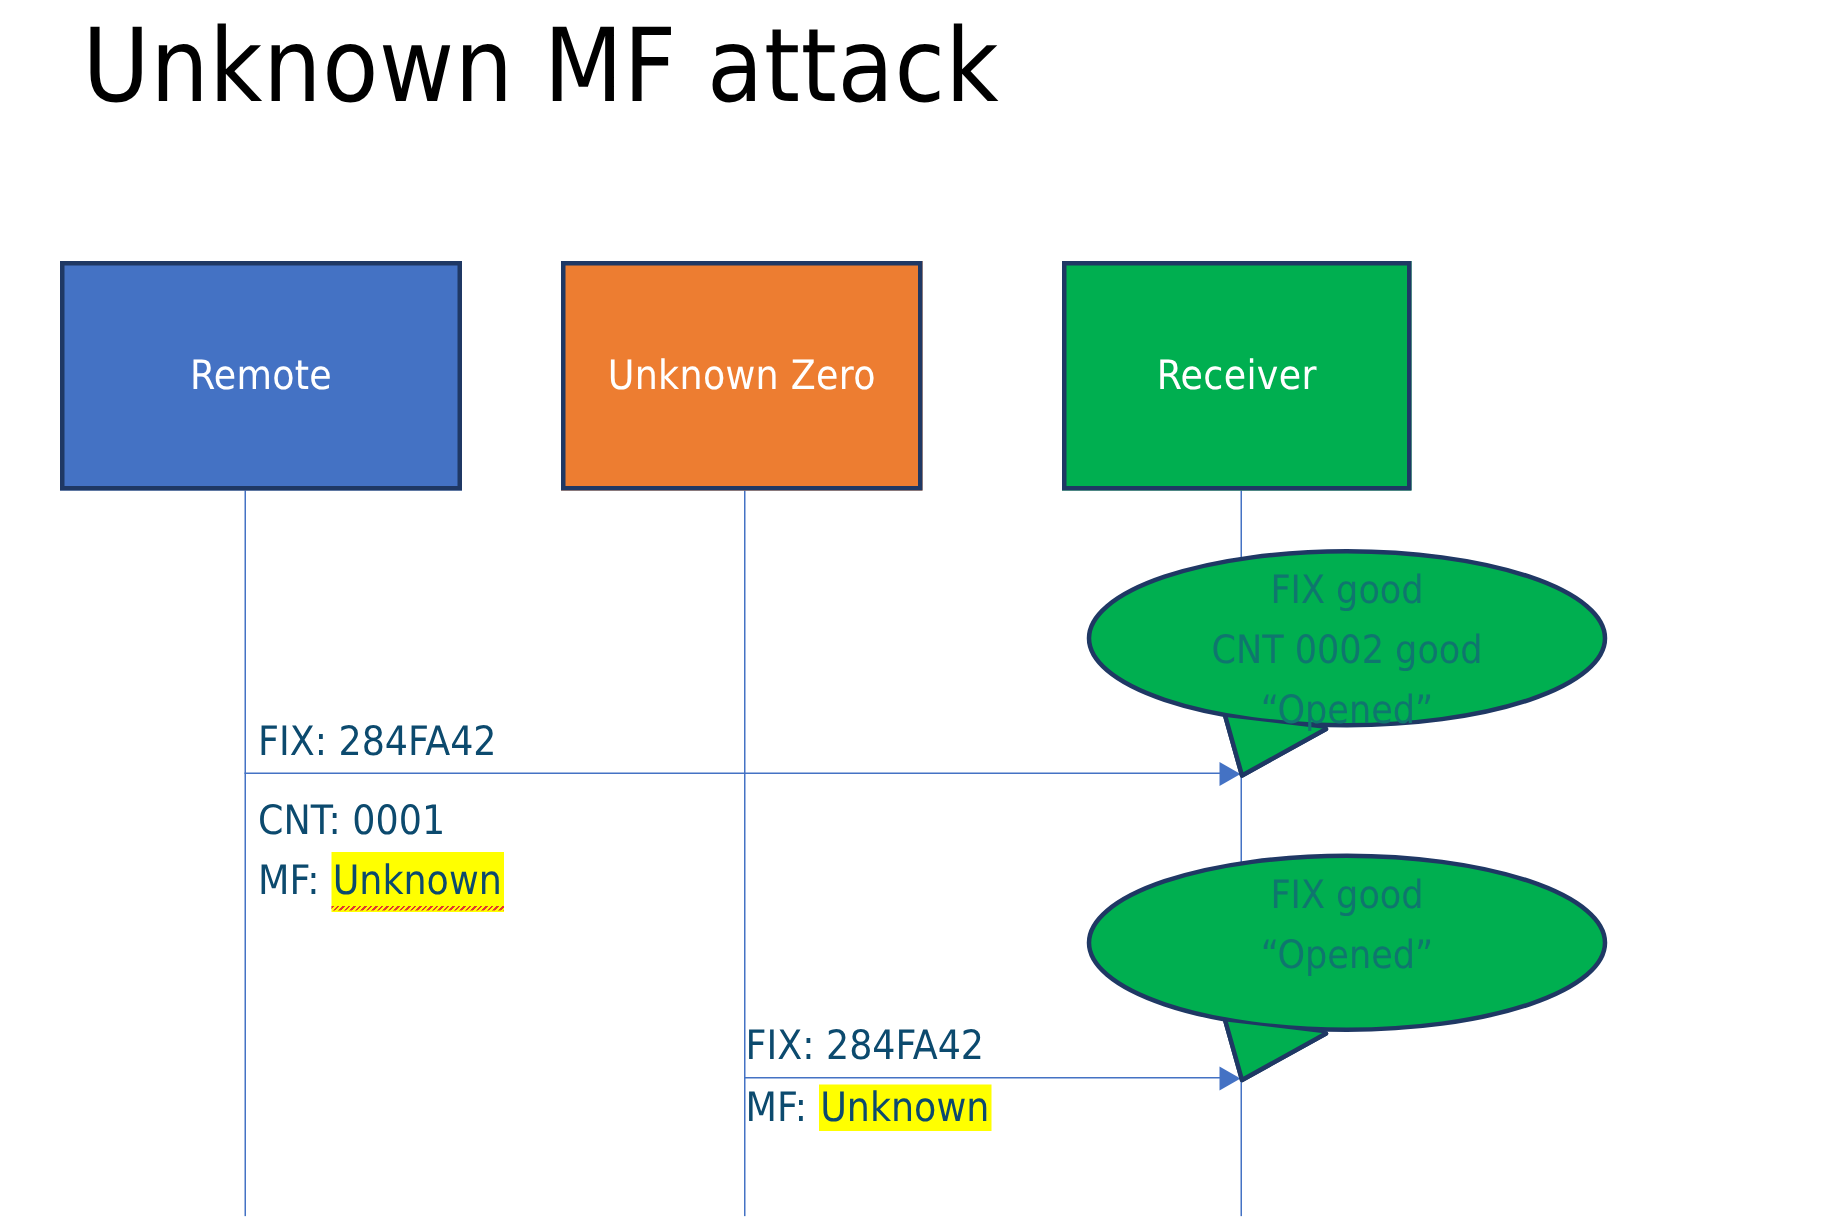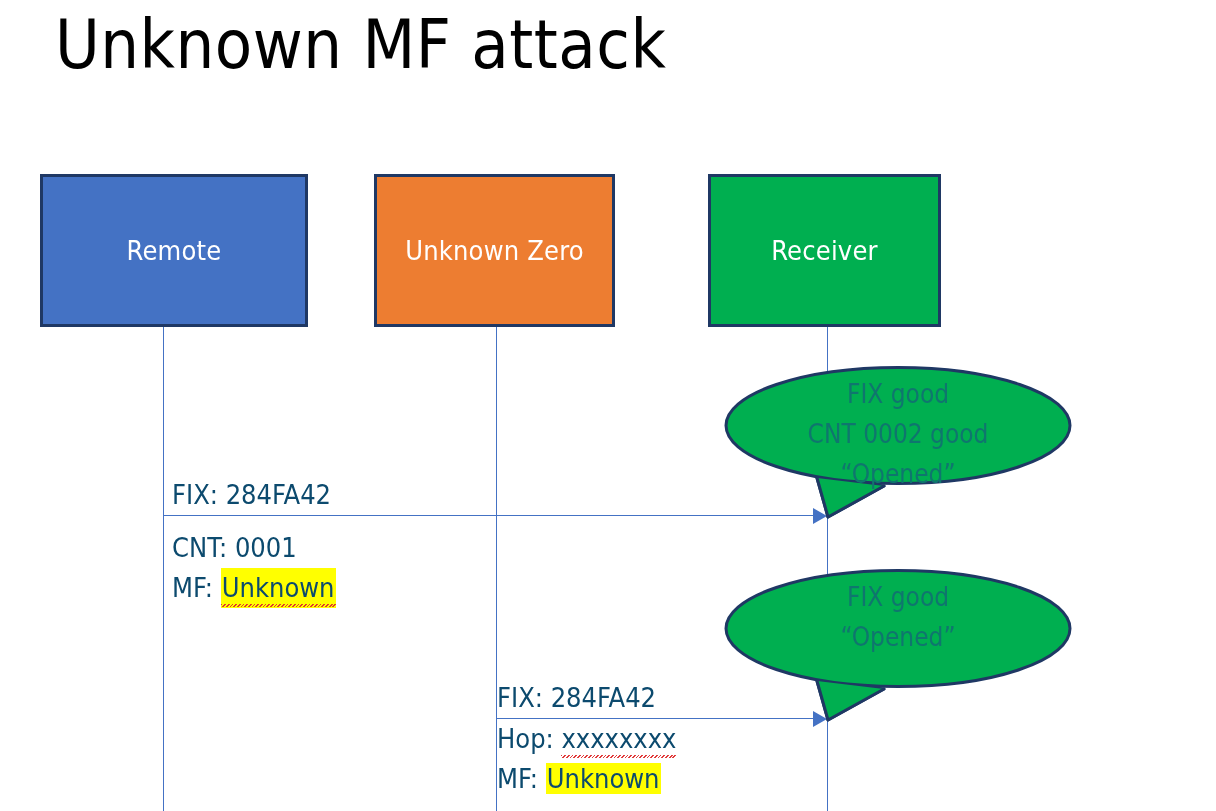--- a/index.html
+++ b/index.html
@@ -180,23 +180,20 @@
       <span>MF: </span><span class="hl squiggle">Unknown</span>
     </div>
   </div>
 
   <div class="msg-line" id="msg2-line"></div>
   <div class="msg-arrowhead" id="msg2-arrow"></div>
 
   <div class="msg-label" id="msg2-above">FIX: 284FA42</div>
 
   <div class="msg-label" id="msg2-below">
-    <div>
-      <span>Hop: </span><span class="squiggle">xxxxxxxx</span>
-    </div>
     <div>
       <span>MF: </span><span class="hl">Unknown</span>
     </div>
   </div>
 
   <div class="callout" id="callout-1">
     <svg width="348" height="155" viewBox="0 0 348 155">
       <path d="M 104 151 L 93 112 L 160 120 Z" fill="#00AF50" stroke="#1F3864" stroke-width="3" stroke-linejoin="round"></path>
       <ellipse cx="174" cy="59.5" rx="172" ry="58" fill="#00AF50" stroke="#1F3864" stroke-width="3"></ellipse>
       <path d="M 104 151 L 93 112 L 160 120 Z" fill="#00AF50" stroke="none"></path>

